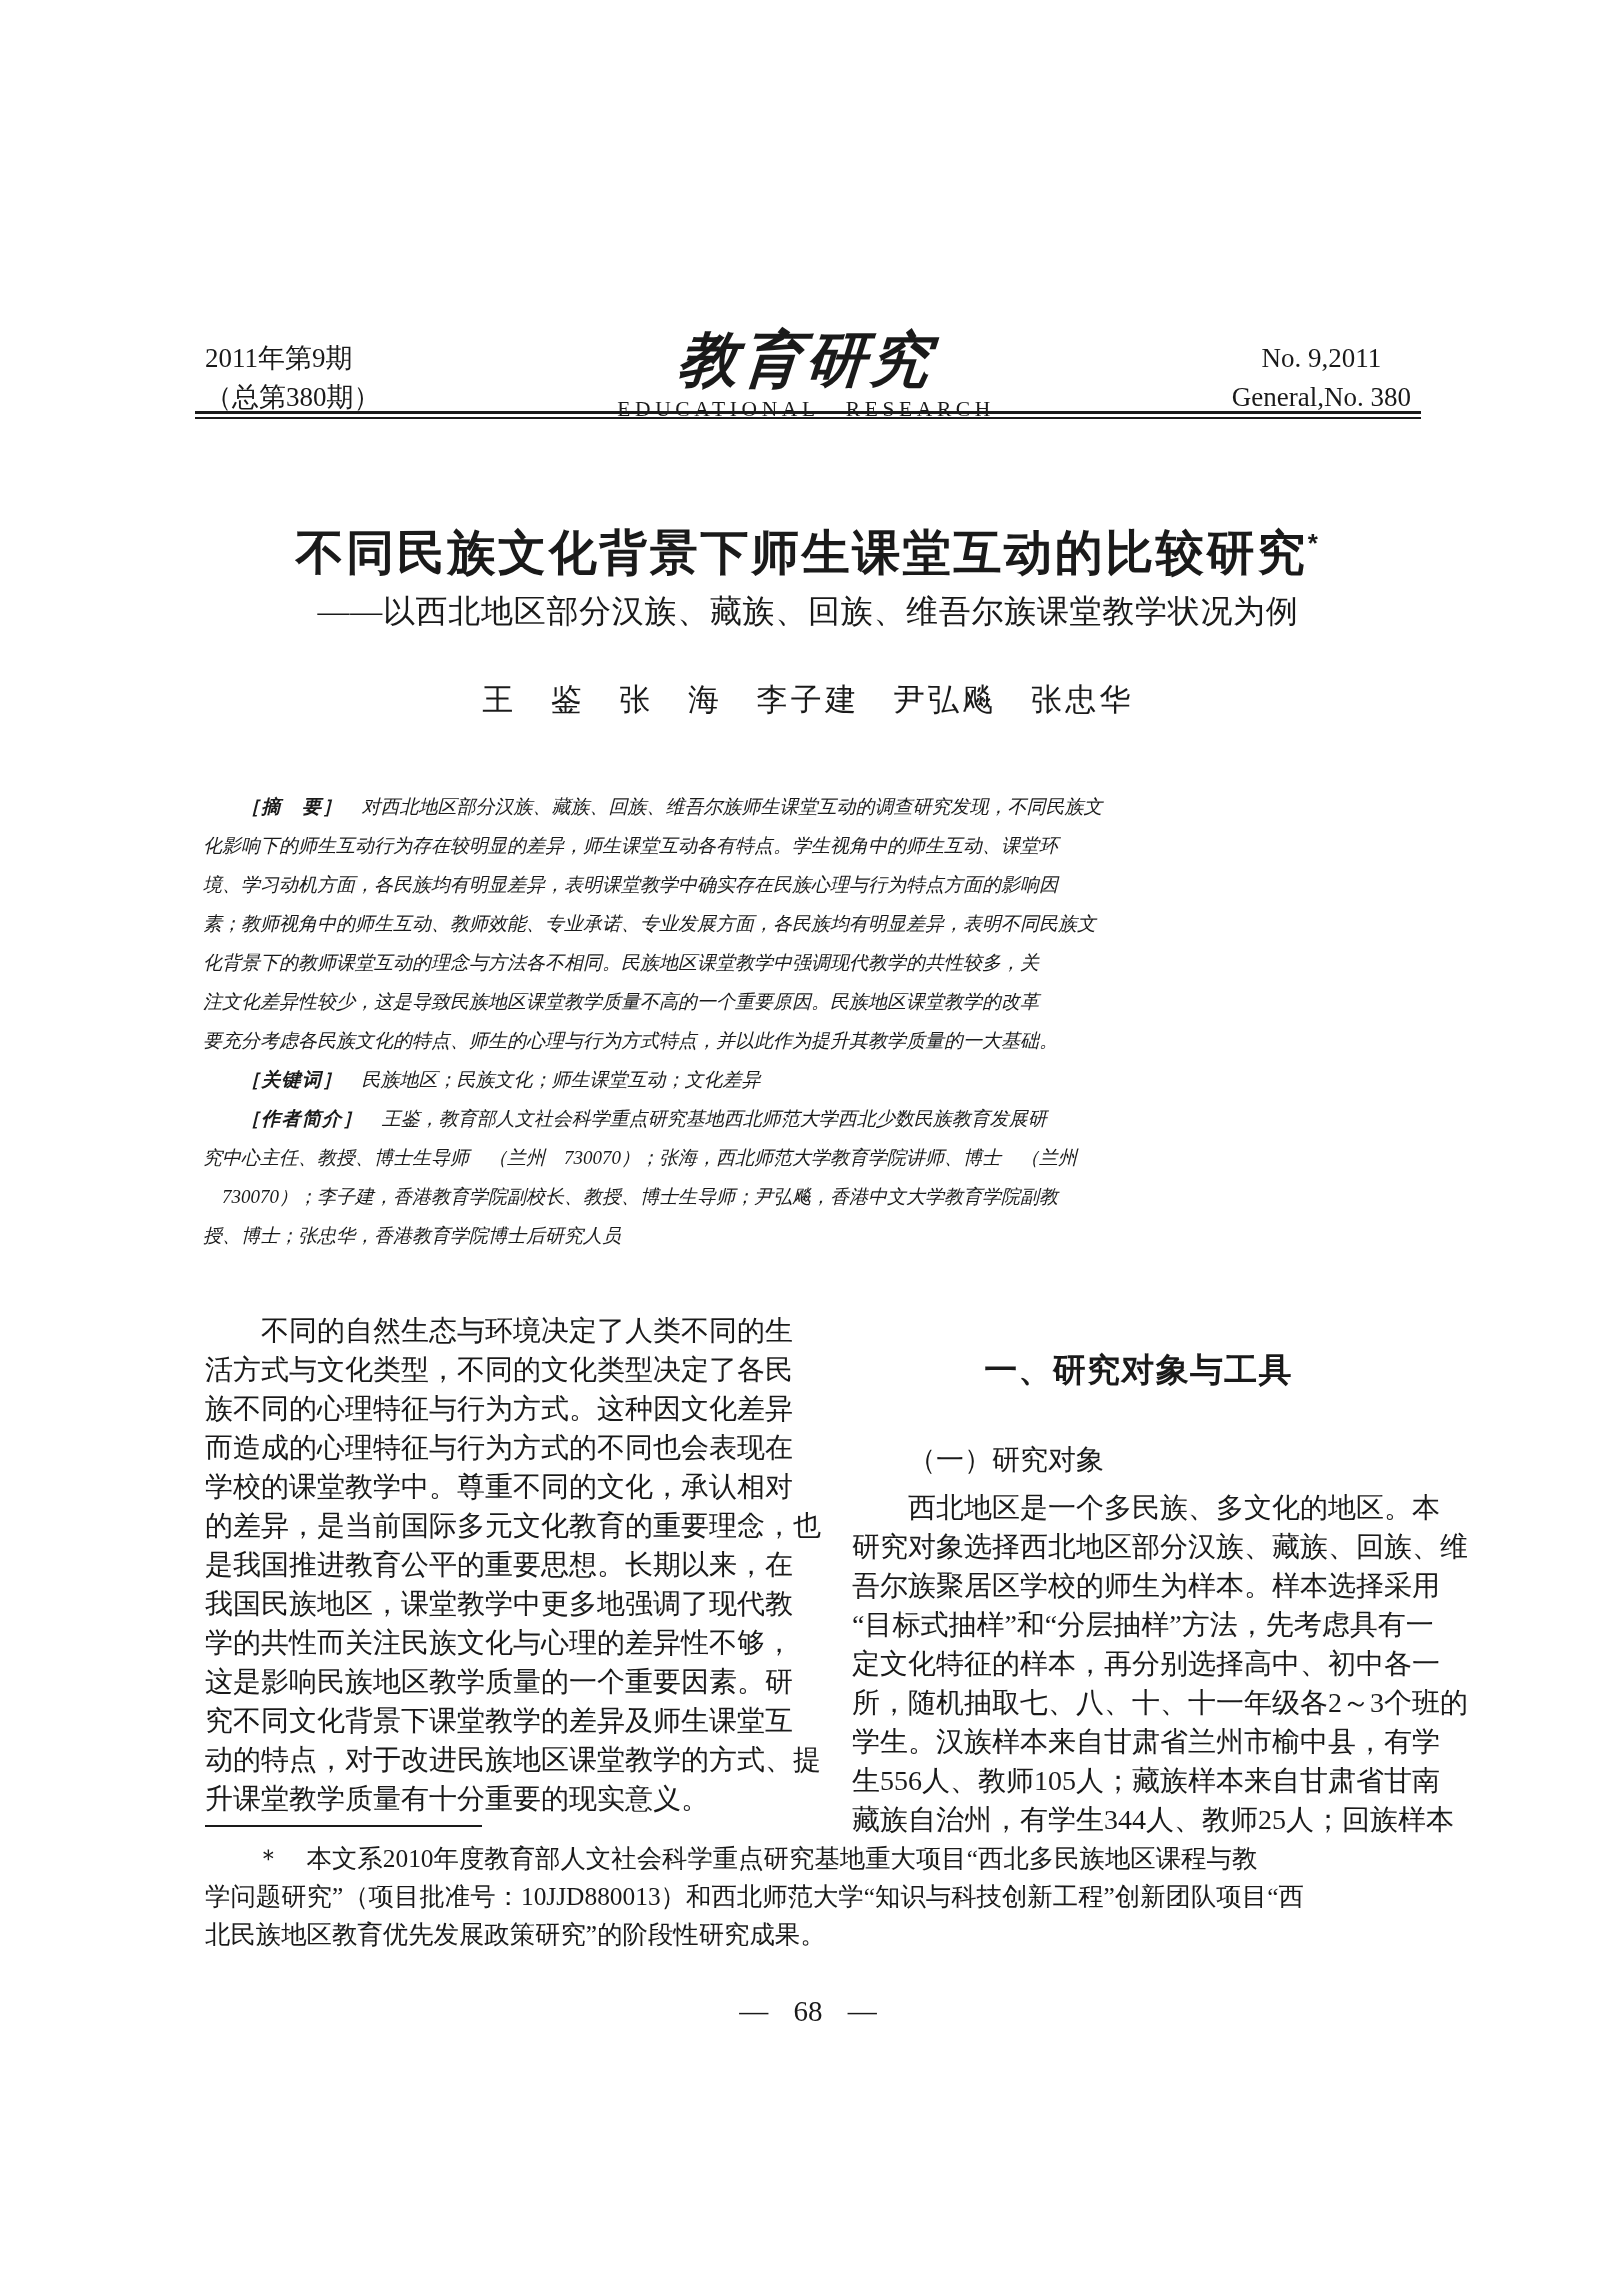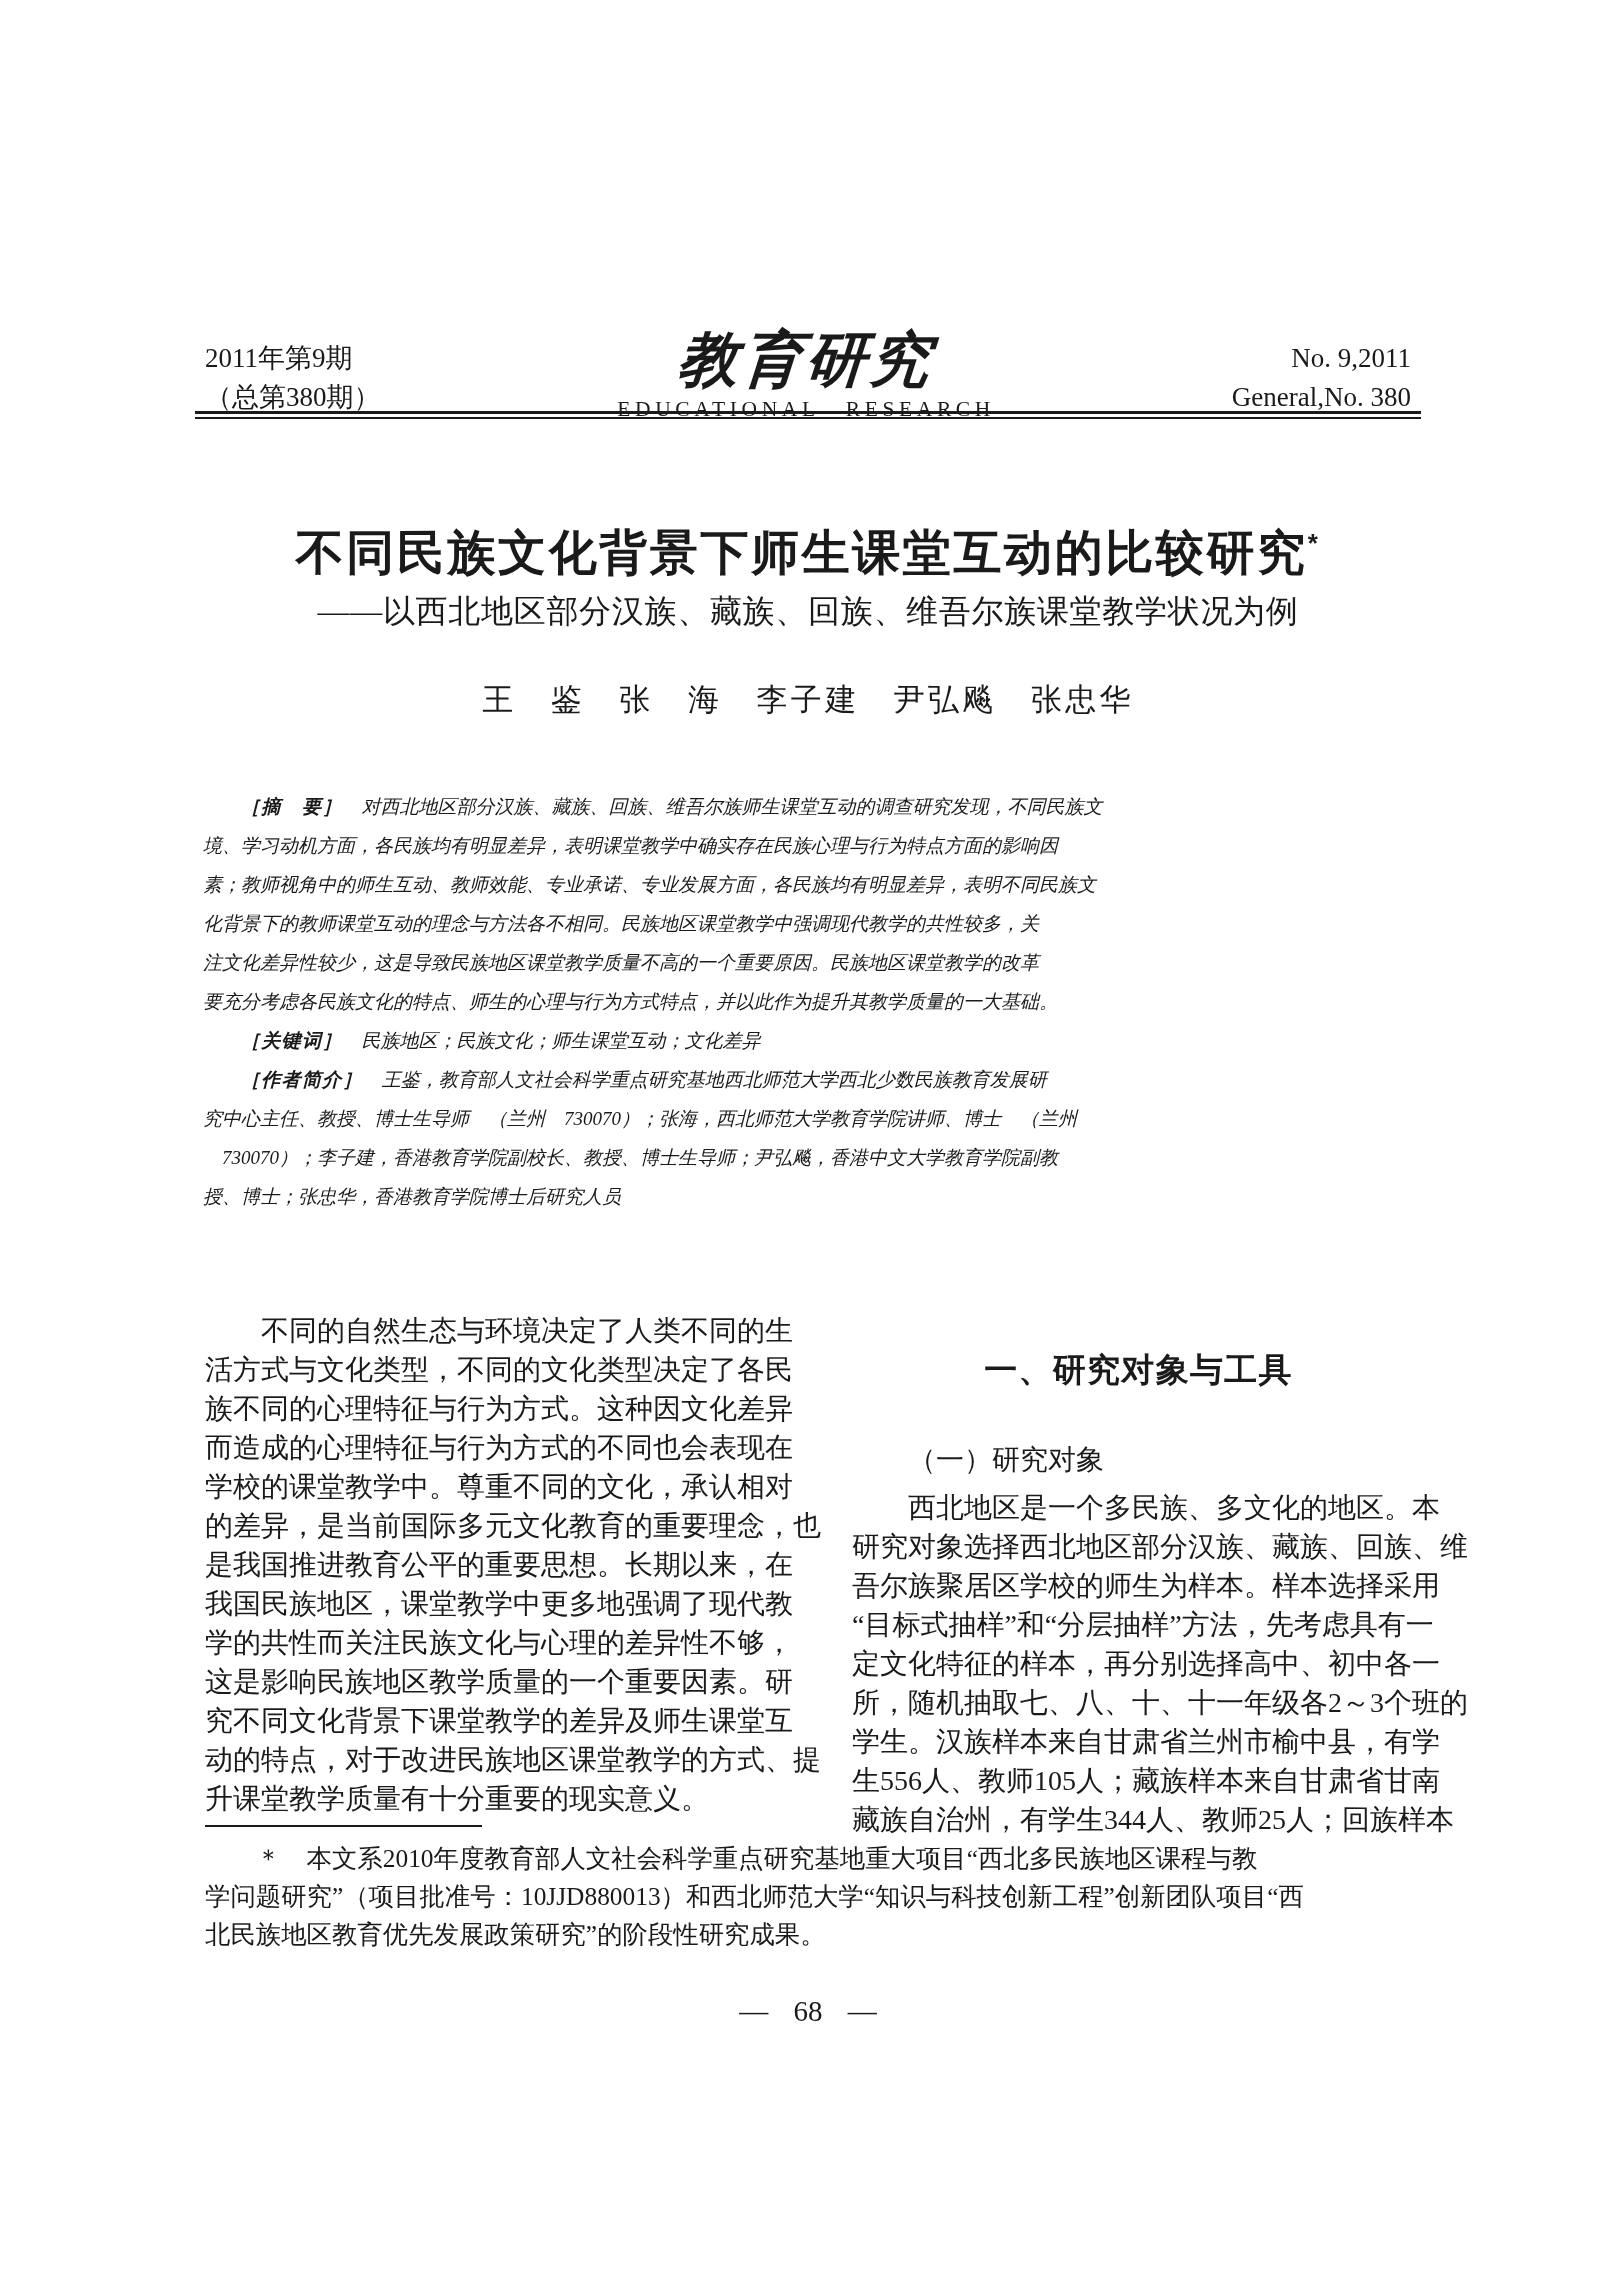--- a/index.html
+++ b/index.html
@@ -15,21 +15,21 @@
     color:var(--ink);
     font-family:var(--serif);
     overflow:hidden;
   }
   
   .header{
     position:absolute;left:205px;right:205px;top:339px;
     display:flex;justify-content:space-between;align-items:flex-start;
   }
   .hdr-left{font-size:27px;line-height:39px;text-align:left;}
-  .hdr-right{font-size:27px;line-height:39px;text-align:right;}
+  .hdr-right{font-size:27px;line-height:39px;text-align:center;}
   .hdr-center{text-align:center;margin-top:-9px;}
   .logo-zh{
     font-family:var(--serif);
     font-size:60px;font-weight:bold;font-style:italic;
     letter-spacing:3.9px;line-height:1.0;
     transform:skewX(-4deg);display:inline-block;
   }
   .logo-en{
     font-size:21.5px;letter-spacing:4.6px;word-spacing:17px;
     margin-top:6.5px;font-family:var(--serif);
@@ -119,20 +119,21 @@
   </div>
   <div class="double-rule"></div>
 
   <div class="title"><span>不同民族文化背景下师生课堂互动的比较研究</span><sup>*</sup></div>
   <div class="subtitle">——以西北地区部分汉族、藏族、回族、维吾尔族课堂教学状况为例</div>
   <div class="authors">王　鉴　张　海　李子建　尹弘飚　张忠华</div>
 
   <div class="abstract-block">
     <div class="abs-line indent2"><span class="inline-label">［摘　要］</span><span>　对西北地区部分汉族、藏族、回族、维吾尔族师生课堂互动的调查研究发现，不同民族文</span></div>
     <div>
+        <div class="abs-line">化影响下的师生互动行为存在较明显的差异，师生课堂互动各有特点。学生视角中的师生互动、课堂环</div>
         <div class="abs-line">境、学习动机方面，各民族均有明显差异，表明课堂教学中确实存在民族心理与行为特点方面的影响因</div>
         <div class="abs-line">素；教师视角中的师生互动、教师效能、专业承诺、专业发展方面，各民族均有明显差异，表明不同民族文</div>
         <div class="abs-line">化背景下的教师课堂互动的理念与方法各不相同。民族地区课堂教学中强调现代教学的共性较多，关</div>
         <div class="abs-line">注文化差异性较少，这是导致民族地区课堂教学质量不高的一个重要原因。民族地区课堂教学的改革</div>
         <div class="abs-line">要充分考虑各民族文化的特点、师生的心理与行为方式特点，并以此作为提升其教学质量的一大基础。</div>
       </div>
     <div class="abs-line indent2"><span class="inline-label">［关键词］</span><span>　民族地区；民族文化；师生课堂互动；文化差异</span></div>
     <div class="abs-line indent2"><span class="inline-label">［作者简介］</span><span>　王鉴，教育部人文社会科学重点研究基地西北师范大学西北少数民族教育发展研</span></div>
     <div>
         <div class="abs-line">究中心主任、教授、博士生导师　（兰州　730070）；张海，西北师范大学教育学院讲师、博士　（兰州</div>

